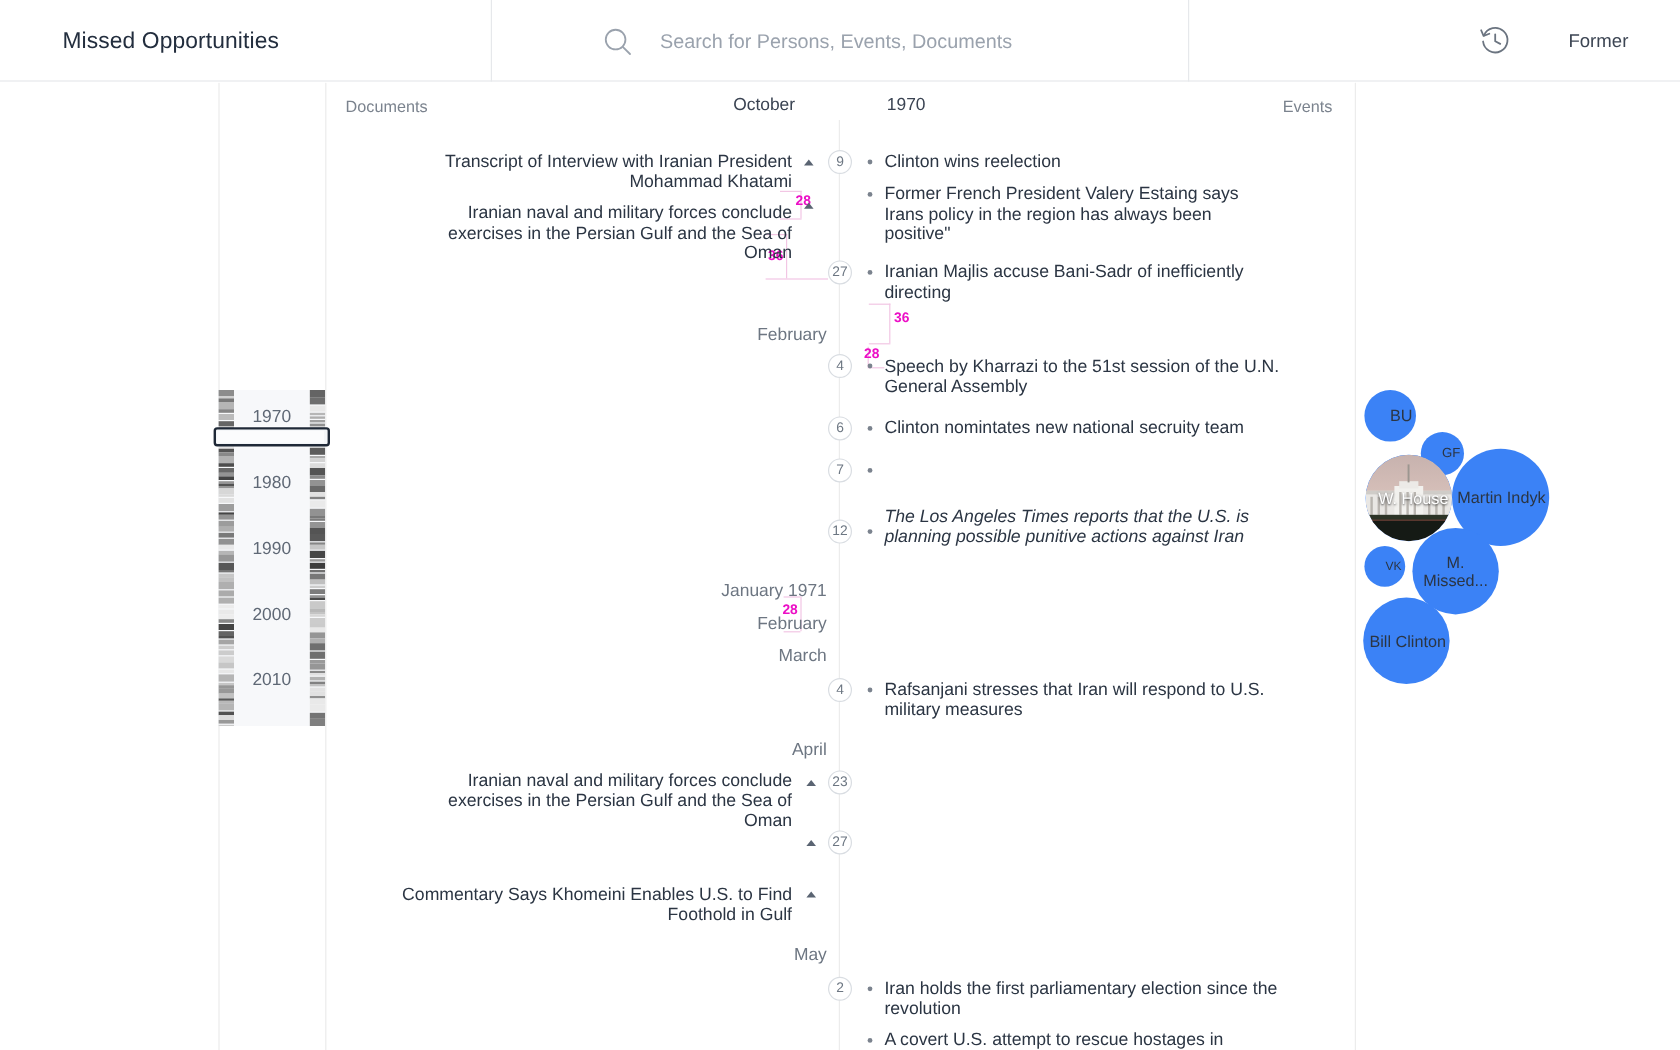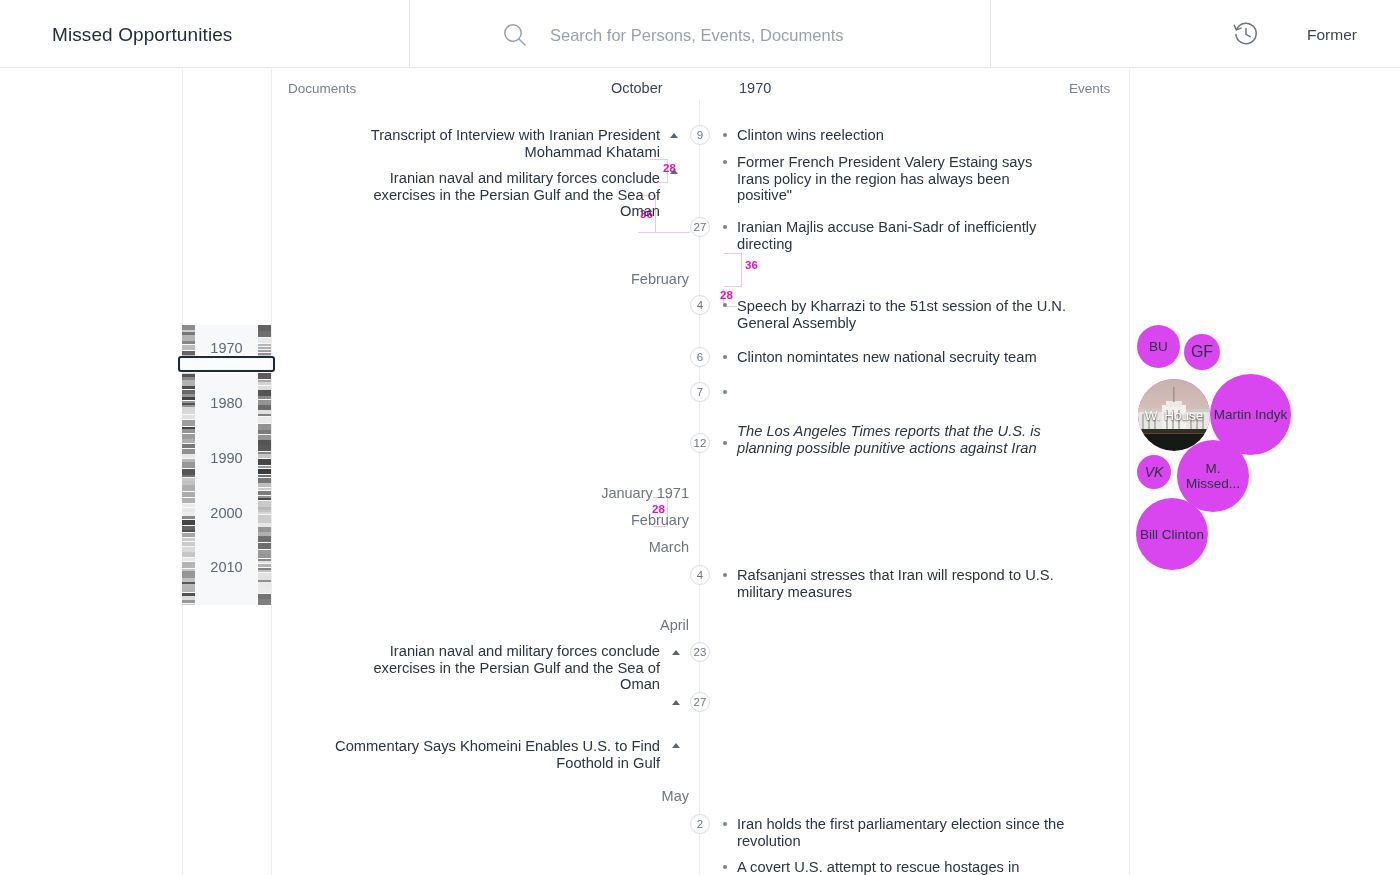--- a/index.html
+++ b/index.html
@@ -101,22 +101,22 @@
   .mm-handle {
     position:absolute; left:-4px; width:97px; height:16px;
     border:2px solid #1f2937; border-radius:3px; background:#f4f6f8;
     box-shadow:0 0 0 1px rgba(255,255,255,.6);
     cursor:ns-resize;
   }
   .mm-handle-in { position:absolute; left:1px; top:1px; width:89px; height:10px; background:#fbfcfd; }
 
   
   .bubble {
-    position:absolute; border-radius:50%; background:#d946ef;
-    display:flex; align-items:center; justify-content:center;
+    position:absolute; border-radius:50%; background:#3b82f6;
+    display:flex; align-items:center; justify-content:flex-end;
     color:#2b3543; text-align:center; overflow:hidden; cursor:pointer;
   }
   .bubble span { position:relative; z-index:2; padding:0 3px; }
   .wh-photo { position:absolute; inset:0; border-radius:50%; overflow:hidden; }
   .bubble.photo span { color:#ffffff; text-shadow:0 1px 2px rgba(0,0,0,.75); }
 </style>
 </head>
 <body>
 
 <div id="app">
@@ -387,21 +387,21 @@
   <div class="evt-bullet" style="left:723px; top:822px;"></div>
   <div class="evt-text" style="top:816px;">Iran holds the first parliamentary election since the revolution</div>
 
   <div class="evt-bullet" style="left:723px; top:865px;"></div>
   <div class="evt-text" style="top:859px;">A covert U.S. attempt to rescue hostages in Tehran</div>
 
   <div class="bubble" style="left:1137px; top:325px; width:43px; height:43px; font-size:13.5px;">
     <span>BU</span>
   </div>
 
-  <div class="bubble" style="left:1184px; top:334px; width:36px; height:36px; font-size:16px;">
+  <div class="bubble" style="left:1184px; top:360px; width:36px; height:36px; font-size:11px;">
     <span>GF</span>
   </div>
 
   <div class="bubble photo" style="left:1138px; top:379px; width:72px; height:72px; font-size:13.5px;">
     <div class="wh-photo">
       <svg width="72" height="72" viewBox="0 0 72 72" preserveAspectRatio="none">
         <defs>
           <linearGradient id="sky" x1="0" y1="0" x2="0" y2="1">
             <stop offset="0%" stop-color="#c7b2ae"></stop>
             <stop offset="55%" stop-color="#d9c2bb"></stop>
@@ -430,21 +430,21 @@
         <rect x="0" y="50" width="72" height="4" fill="#2c3326"></rect>
       </svg>
     </div>
     <span>W. House</span>
   </div>
 
   <div class="bubble" style="left:1210px; top:374px; width:81px; height:81px; font-size:13.5px;">
     <span>Martin Indyk</span>
   </div>
 
-  <div class="bubble" style="left:1137px; top:455px; width:34px; height:34px; font-size:14px;font-style:italic;">
+  <div class="bubble" style="left:1137px; top:455px; width:34px; height:34px; font-size:10px;">
     <span>VK</span>
   </div>
 
   <div class="bubble" style="left:1177px; top:440px; width:72px; height:72px; font-size:13.5px;">
     <span>M. Missed...</span>
   </div>
 
   <div class="bubble" style="left:1136px; top:498px; width:72px; height:72px; font-size:13.5px;">
     <span>Bill Clinton</span>
   </div>

